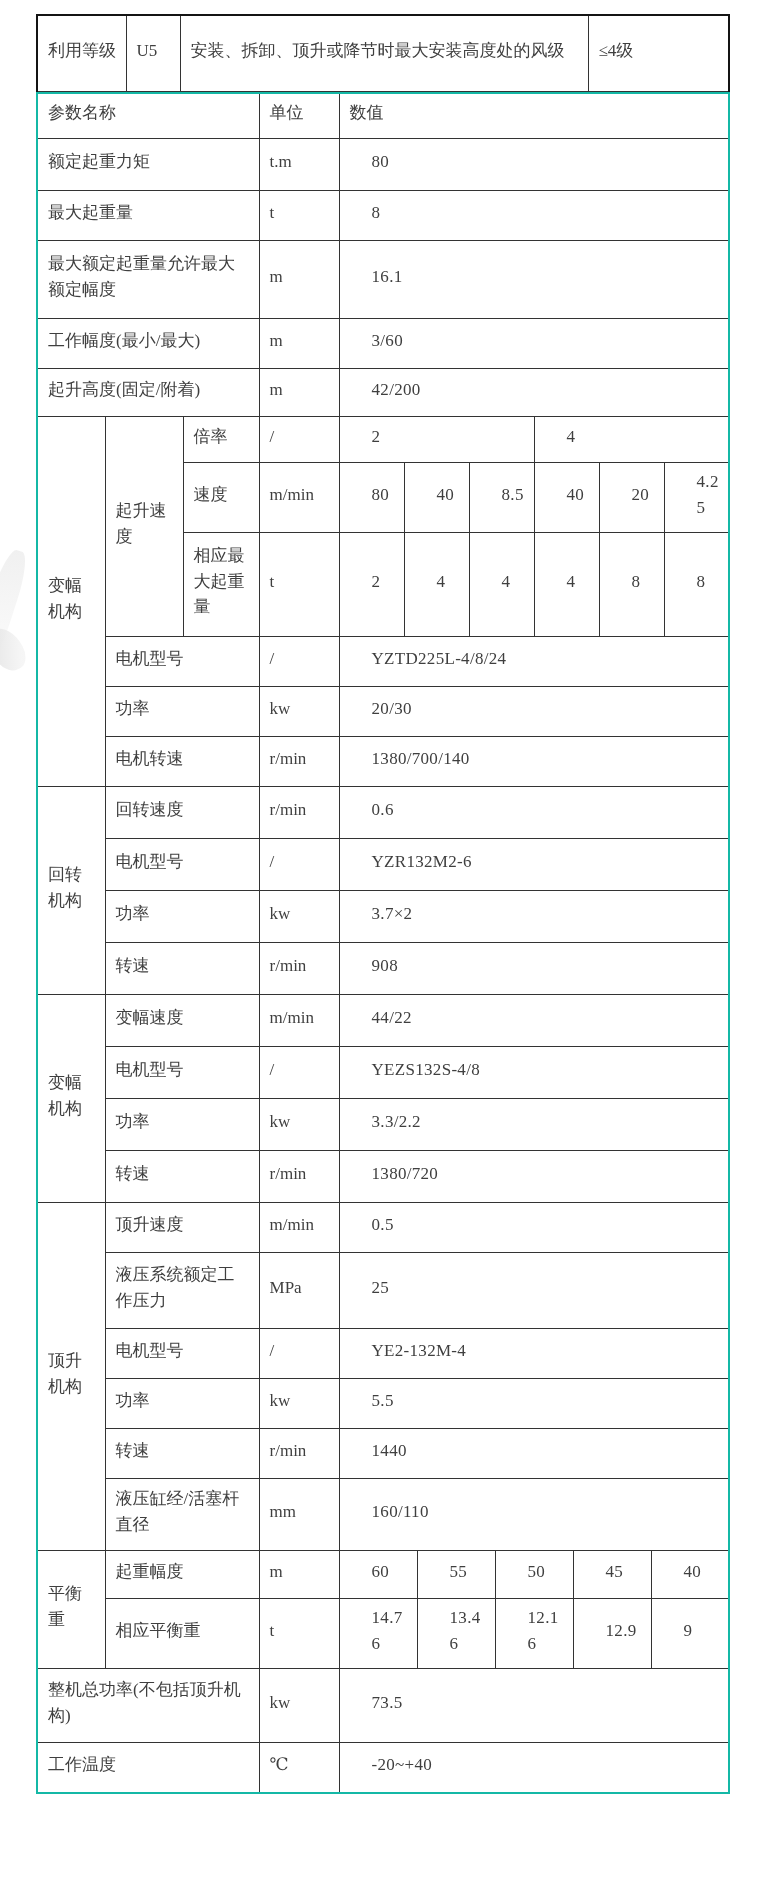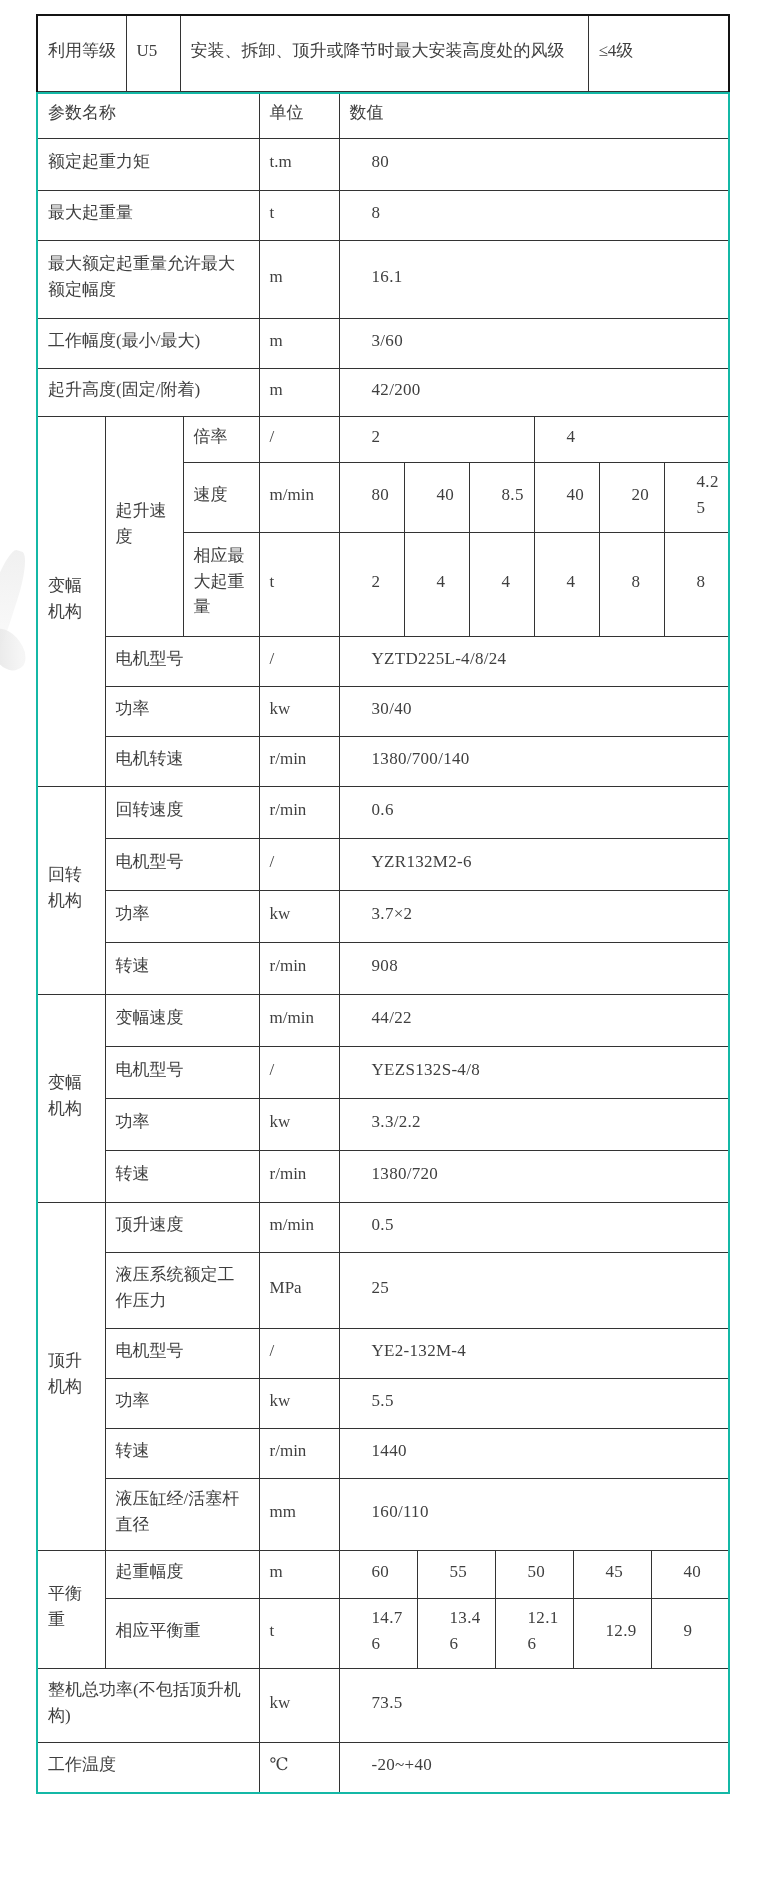--- a/index.html
+++ b/index.html
@@ -143,21 +143,21 @@
         <td colspan="5" class="num">8</td>
       </tr>
       <tr style="height:50px">
         <td colspan="2">电机型号</td>
         <td>/</td>
         <td colspan="30" class="num">YZTD225L-4/8/24</td>
       </tr>
       <tr style="height:50px">
         <td colspan="2">功率</td>
         <td>kw</td>
-        <td colspan="30" class="num">30/40</td>
+        <td colspan="30" class="num">20/30</td>
       </tr>
       <tr style="height:50px">
         <td colspan="2">电机转速</td>
         <td>r/min</td>
         <td colspan="30" class="num">1380/700/140</td>
       </tr>
 
       <tr style="height:52px">
         <td rowspan="4">回转机构</td>
         <td colspan="2">回转速度</td>

